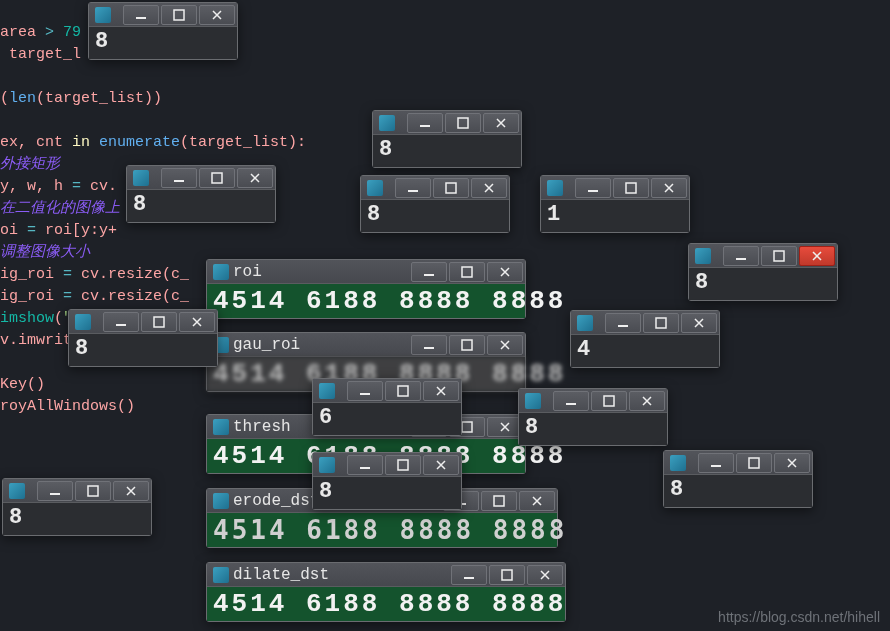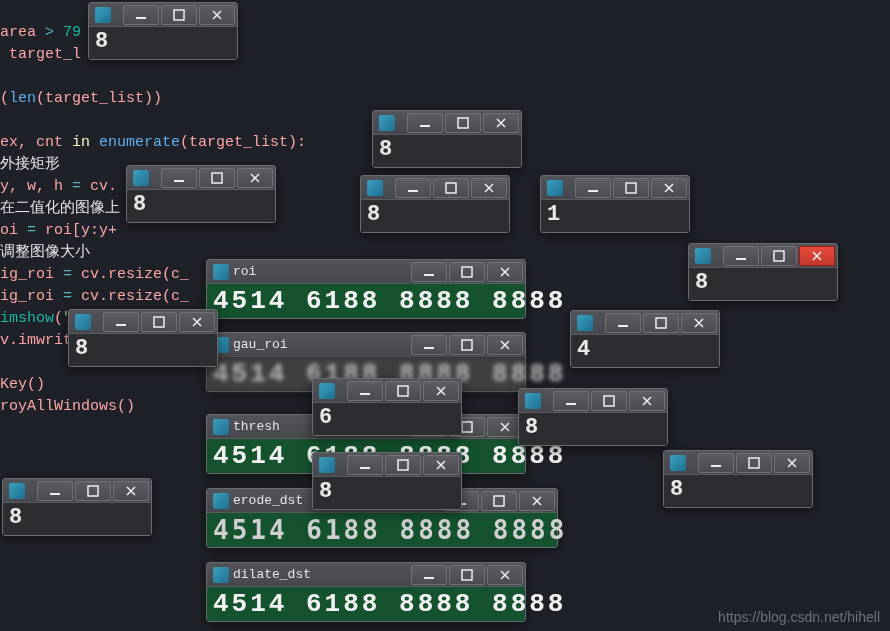--- a/index.html
+++ b/index.html
@@ -19,21 +19,21 @@
     font-size: 15px;
     line-height: 22px;
     white-space: pre;
     z-index: 0;
   }
   .code-bg .kw { color: #fef9c3; }
   .code-bg .fn { color: #61afef; }
   .code-bg .id { color: #fca5a5; }
   .code-bg .op { color: #56b6c2; }
   .code-bg .str { color: #98c379; }
-  .code-bg .cmt { color: #e5e5e5; }
+  .code-bg .cmt { color: #8b5cf6; font-style: italic; }
   .code-bg .ye { color: #14b8a6; }
 
   .cv-window {
     position: absolute;
     background: #424448;
     border: 1px solid #6a6c70;
     border-radius: 3px;
     box-shadow: 0 3px 12px rgba(0,0,0,0.5);
     z-index: 10;
   }
@@ -45,21 +45,21 @@
     border-bottom: 1px solid #5a5c60;
   }
   .cv-icon {
     width: 16px; height: 16px; margin: 0 4px 0 6px;
     background: linear-gradient(135deg,#3ba0c0,#1e7090);
     border-radius: 2px;
     flex: none;
   }
   .cv-title {
     flex: 1;
-    font-size: 13px;
+    font-size: 16px;
     color: #e6e6e6;
     overflow: hidden;
     text-overflow: ellipsis;
     white-space: nowrap;
   }
   .cv-btns { display: flex; flex: none; }
   .cv-btn {
     width: 36px; height: 20px;
     margin: 2px 2px 2px 0;
     background: linear-gradient(#5b5d63,#4a4c52);
@@ -592,21 +592,21 @@
               <path d="M2 2 L10 10 M10 2 L2 10" stroke="#eee" stroke-width="1.5"></path>
             </svg>
         </div>
       </div>
     </div>
     <div class="cv-content">
       <div class="row-img dotted">4514 6188 8888 8888</div>
     </div>
   </div>
 
-  <div class="cv-window" style="left: 206px; top: 562px; width: 320px; z-index: 14;">
+  <div class="cv-window" style="left: 206px; top: 562px; width: 360px; z-index: 14;">
     <div class="cv-titlebar">
       <div class="cv-icon"></div>
       <div class="cv-title">dilate_dst</div>
       <div class="cv-btns">
         <div class="cv-btn">
           <svg viewBox="0 0 12 12">
               <rect x="1" y="8" width="10" height="2" fill="#eee"></rect>
             </svg>
         </div>
         <div class="cv-btn">

